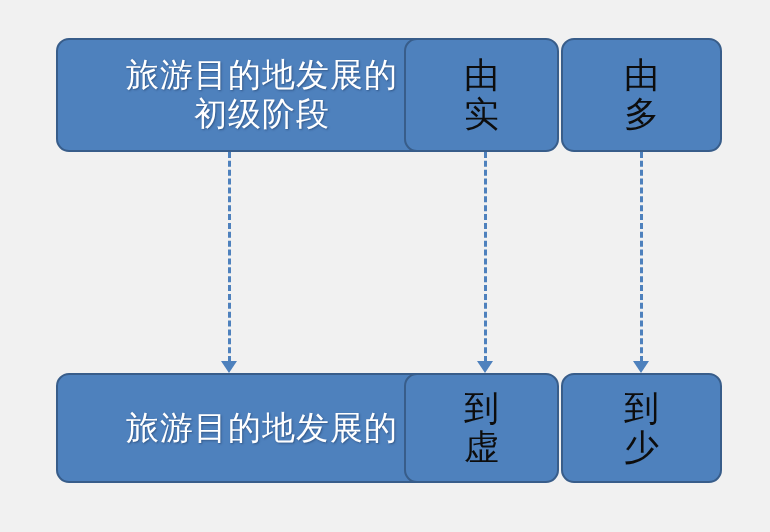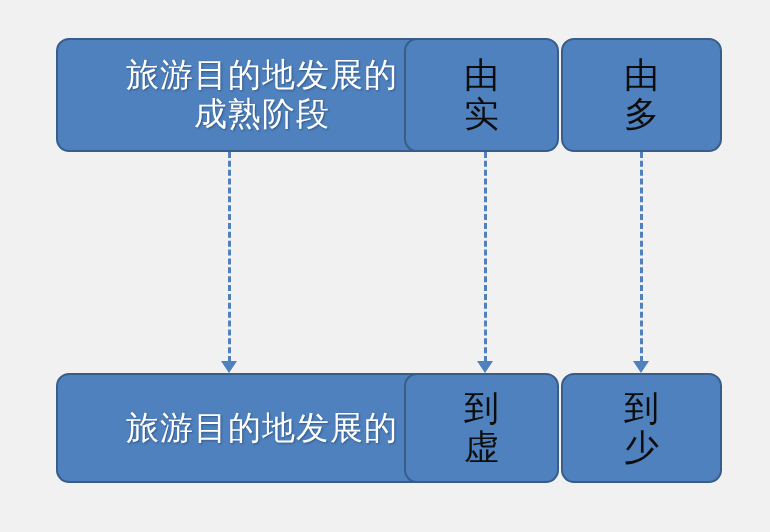--- a/index.html
+++ b/index.html
@@ -91,21 +91,21 @@
     border-top: 12px solid #4e81bd;
   }
 </style>
 </head>
 <body>
 
 <div id="stage">
 
   <div class="box box-wide row-top">
     <span class="line">旅游目的地发展的</span>
-    <span class="line">成熟阶段</span>
+    <span class="line">初级阶段</span>
   </div>
 
   <div class="box box-narrow row-top col-a">
     <span class="ch">由</span>
     <span class="ch">实</span>
   </div>
 
   <div class="box box-narrow row-top col-b">
     <span class="ch">由</span>
     <span class="ch">多</span>

